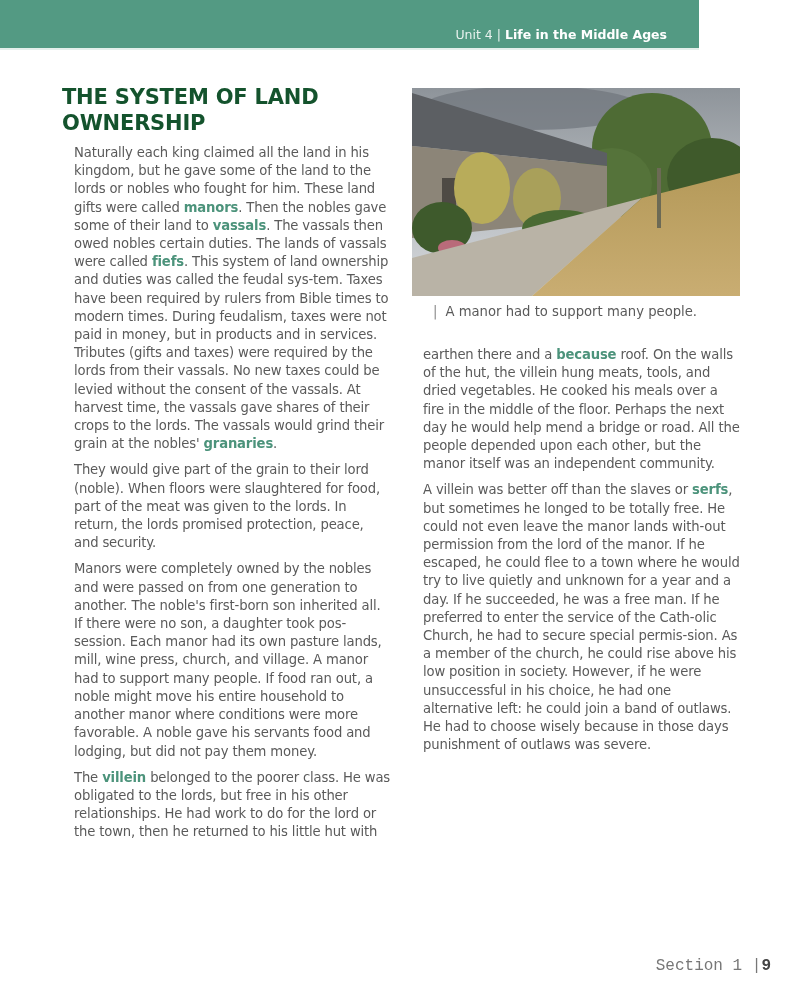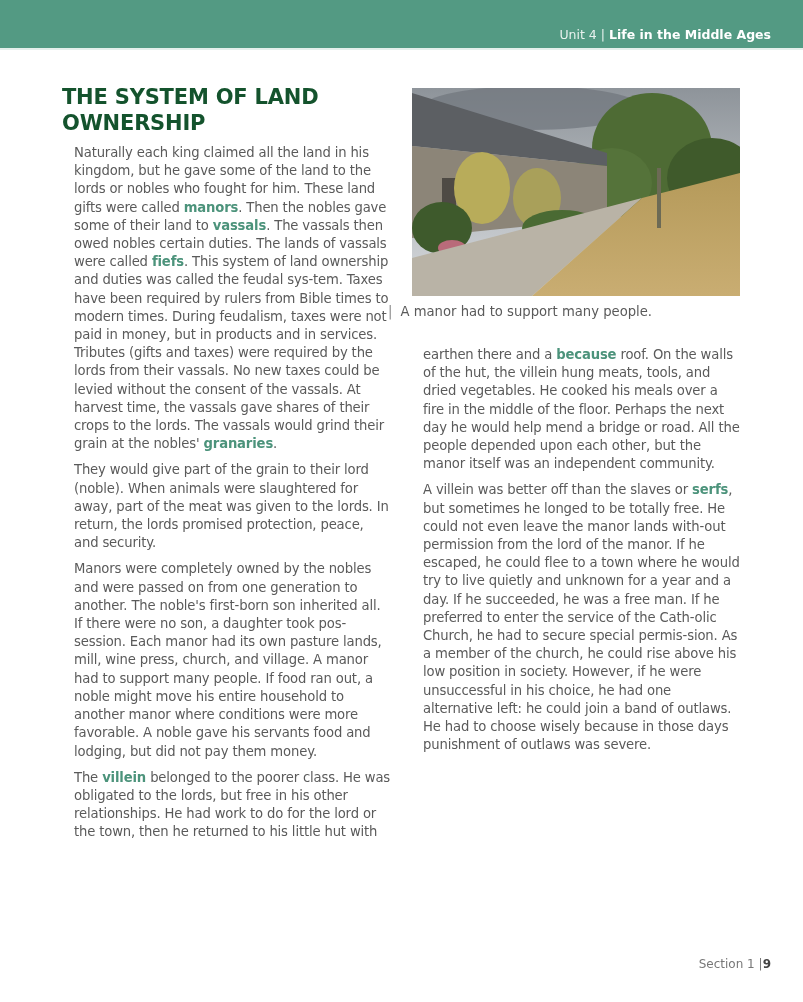--- a/index.html
+++ b/index.html
@@ -1,47 +1,47 @@
 <!DOCTYPE html>
 <html><head>
 <meta charset="utf-8">
 <style>
   html, body { margin:0; padding:0; }
   body { width:803px; height:1002px; background:#ffffff; position:relative; overflow:hidden;
          font-family:"DejaVu Sans", sans-serif; color:#5a5a5a; }
-  .header { position:absolute; left:0; top:0; width:803px; height:48px; background:#539a83;
+  .header { position:absolute; left:0; top:0; width:699px; height:48px; background:#539a83;
             border-bottom:2px solid #e4efeb; }
   .header-text { position:absolute; right:32px; top:27px; font-size:12.5px; color:#e8f2ee; white-space:nowrap; }
   .header-text .sep { margin:0 4px; }
   .header-text b { color:#ffffff; font-weight:bold; }
   .col { position:absolute; font-size:13.2px; line-height:18.2px; letter-spacing:-0.15px; }
   .col-left { left:62px; top:84px; width:330px; }
   .col-right { left:411px; top:346px; width:330px; }
   h1 { margin:0 0 8px 0; color:#14532d; font-size:21px; line-height:26px; font-weight:bold; letter-spacing:-0.2px; }
   p { margin:0 0 8px 12px; }
   .kw { color:#4c937b; font-weight:bold; }
   .photo { position:absolute; left:412px; top:88px; width:328px; height:208px; overflow:hidden; }
-  .caption { position:absolute; left:388px; top:304px; font-size:13.2px; color:#5a5a5a; white-space:nowrap; }
+  .caption { position:absolute; left:433px; top:304px; font-size:13.2px; color:#5a5a5a; white-space:nowrap; }
   .caption .bar { color:#8a8a8a; margin-right:8px; }
-  .footer { position:absolute; right:32px; top:957px; font-size:12px; color:#777; white-space:nowrap; }
+  .footer { position:absolute; right:32px; top:957px; font-size:16px; color:#777; white-space:nowrap;font-family:Liberation Mono, monospace; }
   .footer b { color:#444; }
 </style>
 </head>
 <body>
 
 <div class="header">
   <div class="header-text">
     <span>Unit 4</span><span class="sep">|</span><b>Life in the Middle Ages</b>
   </div>
 </div>
 
 <div class="col col-left">
   <h1>THE SYSTEM OF LAND OWNERSHIP</h1>
   <p><span>Naturally each king claimed all the land in his kingdom, but he gave some of the land to the lords or nobles who fought for him. These land gifts were called </span><span class="kw">manors</span><span>. Then the nobles gave some of their land to </span><span class="kw">vassals</span><span>. The vassals then owed nobles certain duties. The lands of vassals were called </span><span class="kw">fiefs</span><span>. This system of land ownership and duties was called the feudal sys-tem. Taxes have been required by rulers from Bible times to modern times. During feudalism, taxes were not paid in money, but in products and in services. Tributes (gifts and taxes) were required by the lords from their vassals. No new taxes could be levied without the consent of the vassals. At harvest time, the vassals gave shares of their crops to the lords. The vassals would grind their grain at the nobles' </span><span class="kw">granaries</span><span>.</span></p>
-  <p>They would give part of the grain to their lord (noble). When animals were slaughtered for away, part of the meat was given to the lords. In return, the lords promised protection, peace, and security.</p>
+  <p>They would give part of the grain to their lord (noble). When floors were slaughtered for food, part of the meat was given to the lords. In return, the lords promised protection, peace, and security.</p>
   <p>Manors were completely owned by the nobles and were passed on from one generation to another. The noble's first-born son inherited all. If there were no son, a daughter took pos-session. Each manor had its own pasture lands, mill, wine press, church, and village. A manor had to support many people. If food ran out, a noble might move his entire household to another manor where conditions were more favorable. A noble gave his servants food and lodging, but did not pay them money.</p>
   <p><span>The </span><span class="kw">villein</span><span> belonged to the poorer class. He was obligated to the lords, but free in his other relationships. He had work to do for the lord or the town, then he returned to his little hut with</span></p>
 </div>
 
 <div class="photo">
   <svg width="328" height="208" viewBox="0 0 328 208">
     <defs>
       <linearGradient id="sky" x1="0" y1="0" x2="0" y2="1">
         <stop offset="0" stop-color="#8e949a"></stop>
         <stop offset="1" stop-color="#d9dcdf"></stop>

